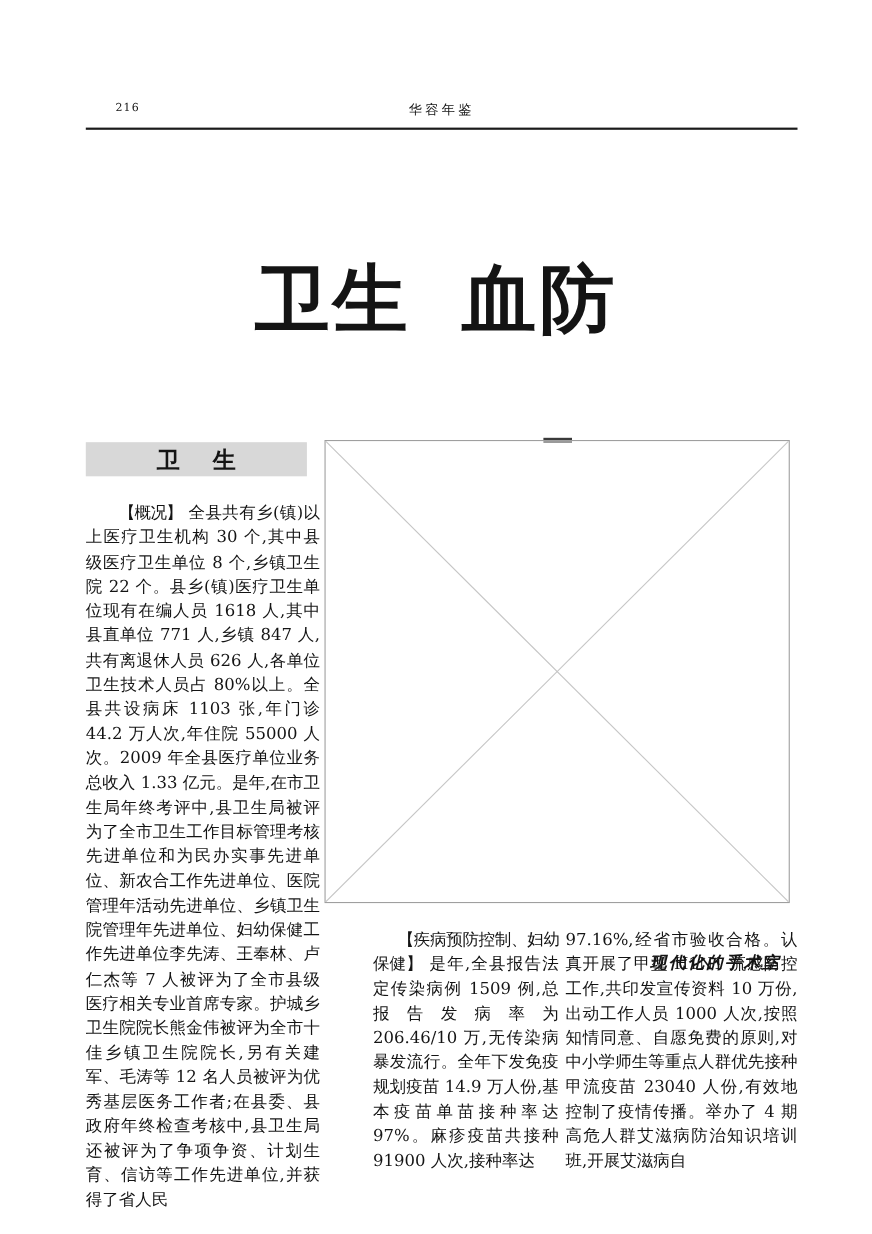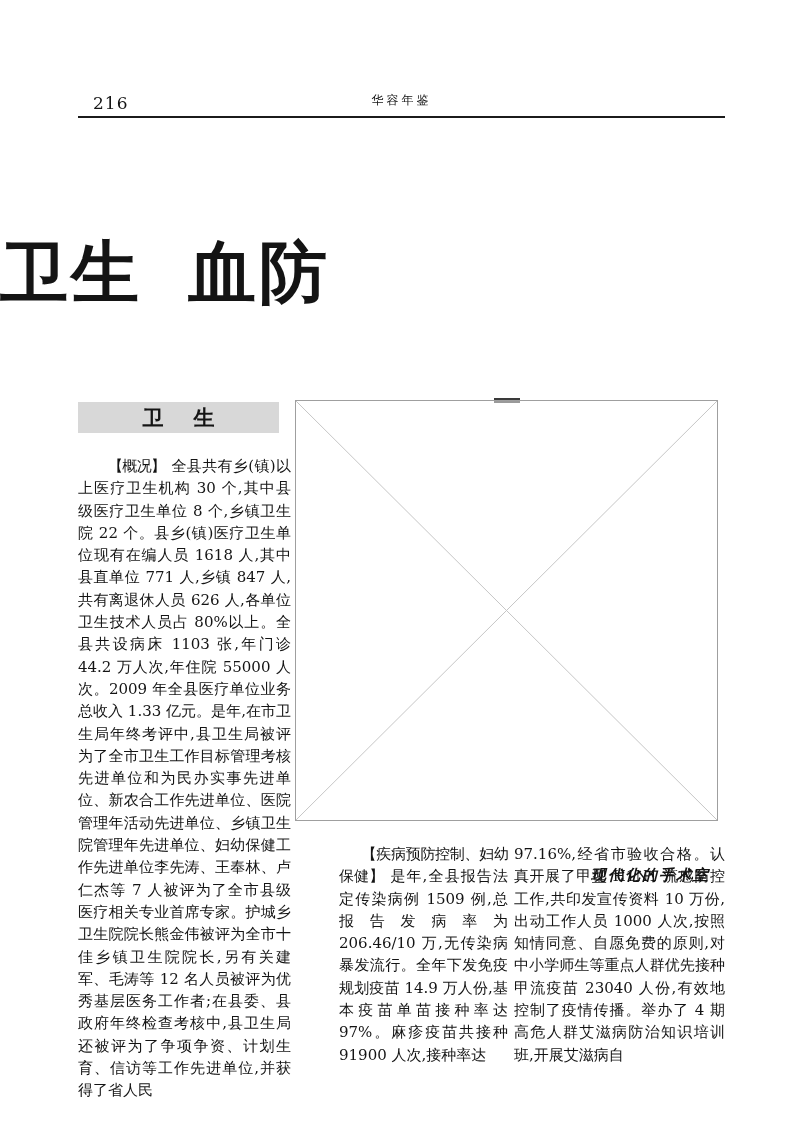--- a/index.html
+++ b/index.html
@@ -3,27 +3,27 @@
 <meta charset="utf-8">
 <style>
   html,body { margin:0; padding:0; background:#ffffff; }
   .page {
     position:relative; width:793px; height:1122px; margin:0 auto;
     background:#ffffff; overflow:hidden; color:#141414;
     font-family:"DejaVu Serif","Liberation Serif",serif;
   }
 
   
-  .page-number { position:absolute; left:93px; top:93px; font-size:17px; letter-spacing:1px; }
+  .page-number { position:absolute; left:105px; top:93px; font-size:10px; letter-spacing:1px; }
   .running-head { position:absolute; left:78px; top:92px; width:647px; text-align:center; font-size:12px; letter-spacing:3px; }
   .header-rule { position:absolute; left:78px; top:116px; width:647px; height:2px; background:#1b1b1b; }
 
   
   .chapter-title {
-    position:absolute; left:0; top:230px; width:793px; text-align:left;
+    position:absolute; left:0; top:230px; width:793px; text-align:center;
     font-size:68px; font-weight:bold; line-height:1.25; letter-spacing:3px; white-space:nowrap;
   }
   .chapter-title .title-gap { display:inline-block; width:46px; }
 
   
   .section-header {
     position:absolute; left:78px; top:402px; width:201px; height:31px;
     background:#d8d8d8; display:flex; align-items:center; justify-content:center;
     gap:30px; font-size:21px; font-weight:600;
   }

